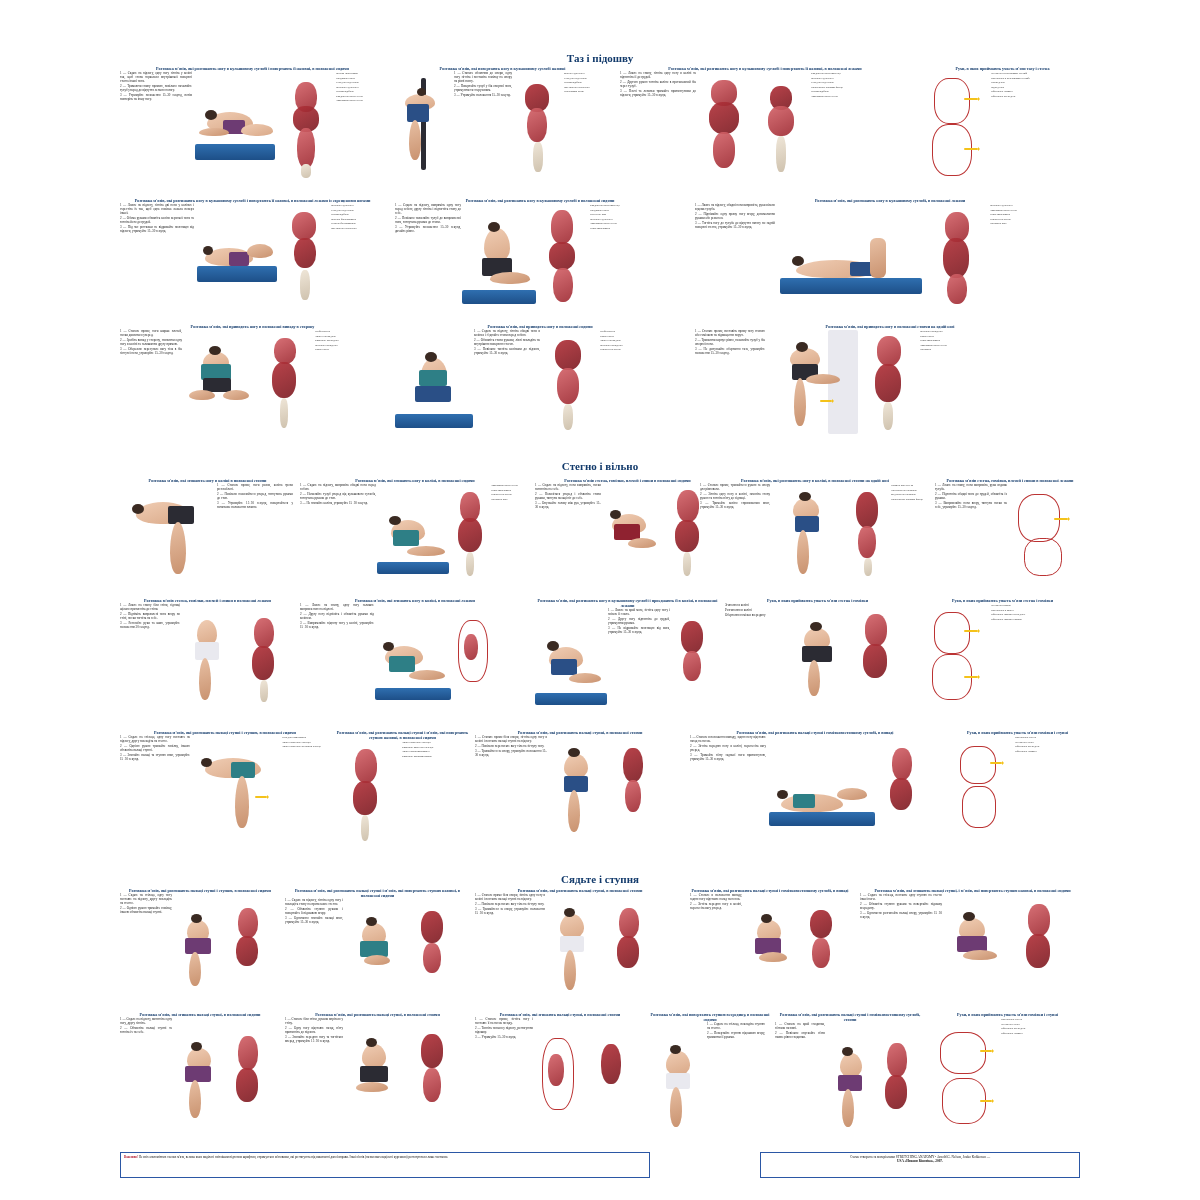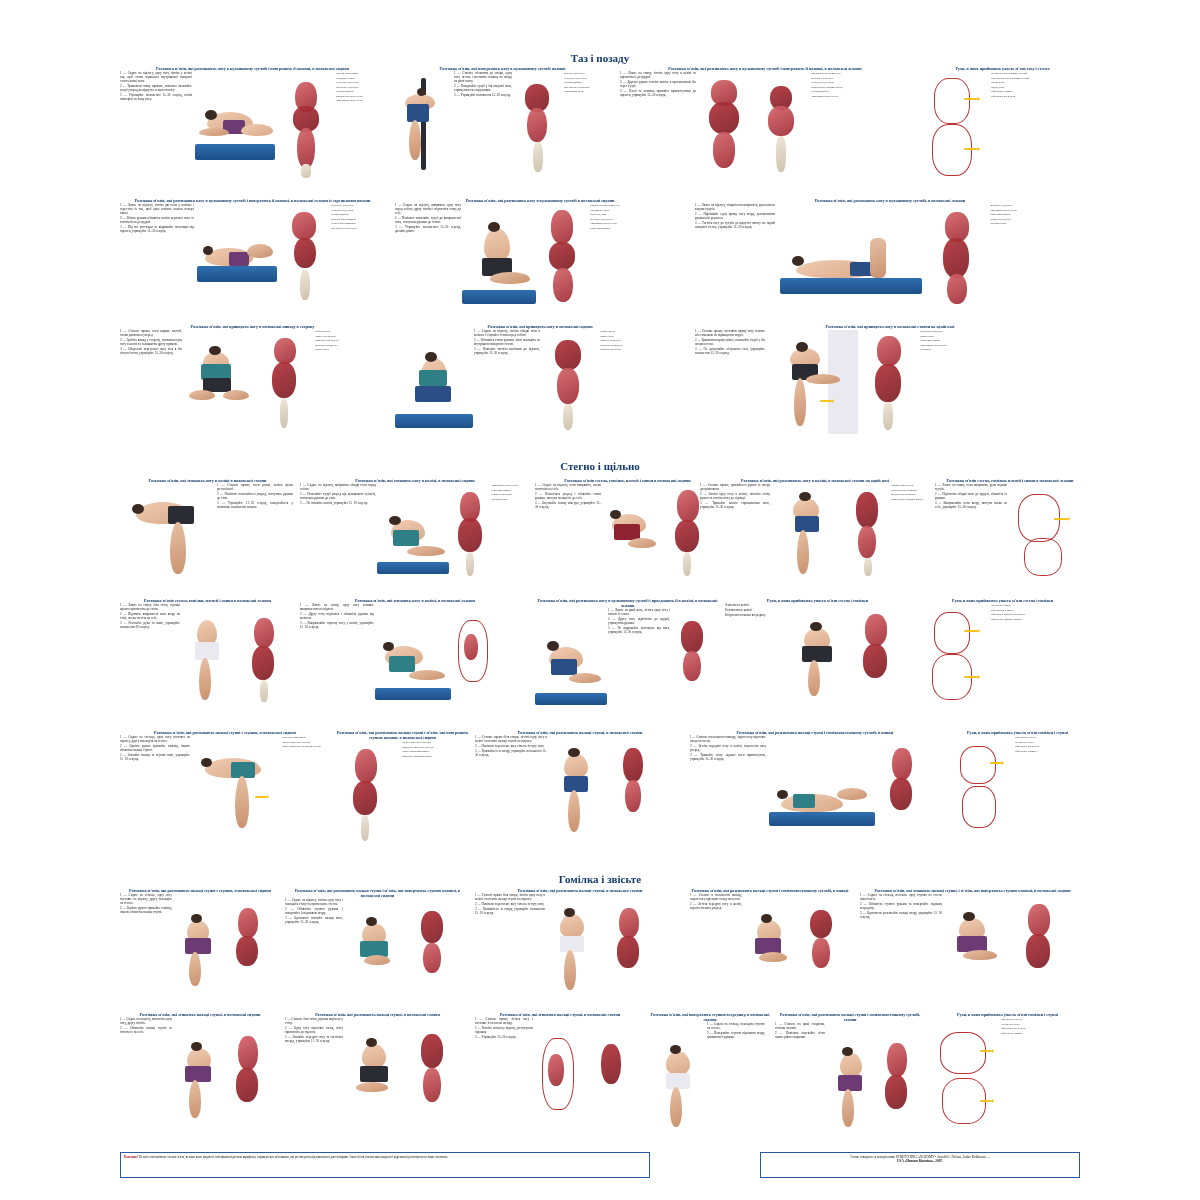--- a/index.html
+++ b/index.html
@@ -58,23 +58,23 @@
   }
   .srcline{display:block;}
   .srcline.b{font-weight:bold;}
 </style>
 </head>
 <body>
 
 <div class="page">
 
 
-  <div class="section-band" style="top:52px;">Таз і позаду</div>
-  <div class="section-band" style="top:460px;">Стегно і щільно</div>
-  <div class="section-band" style="top:873px;">Гомілка і звісьте</div>
+  <div class="section-band" style="top:52px;">Таз і підошву</div>
+  <div class="section-band" style="top:460px;">Стегно і вільно</div>
+  <div class="section-band" style="top:873px;">Сядьте і ступня</div>
 
   <div class="panel" style="left:120px;top:66px;width:265px;">
     <div class="panel-title">Розтяжка м'язів, які розгинають ногу в кульшовому суглобі і повертають її назовні, в положенні сидячи</div>
     <div class="panel-body">
       <div class="txtcol" style="width:72px;">
         <p>1 — Сядьте на підлогу, одну ногу зігніть у коліні так, щоб стопа торкалася внутрішньої поверхні стегна іншої ноги.</p>
         <p>2 — Тримаючи спину прямою, повільно нахиляйте тулуб уперед до відчуття легкого натягу.</p>
         <p>3 — Утримуйте положення 15–30 секунд, потім повторіть на іншу ногу.</p>
       </div>
       <div class="figcol" style="width:85px;">

